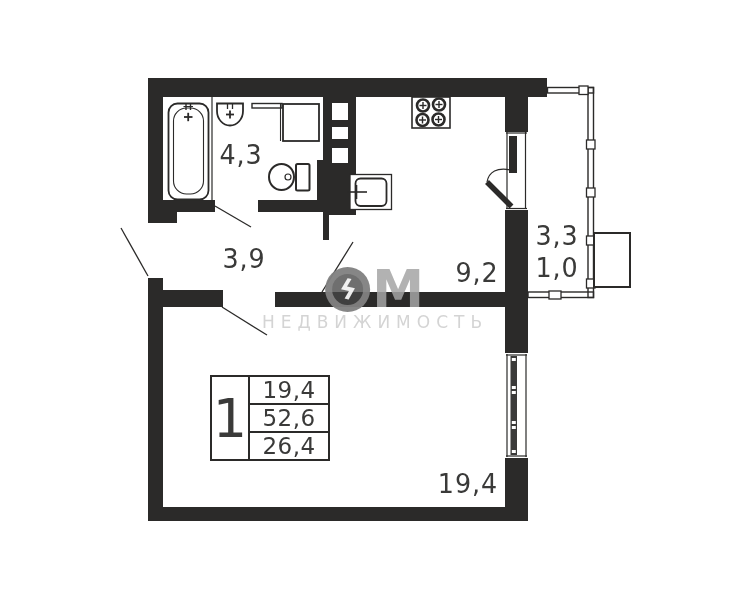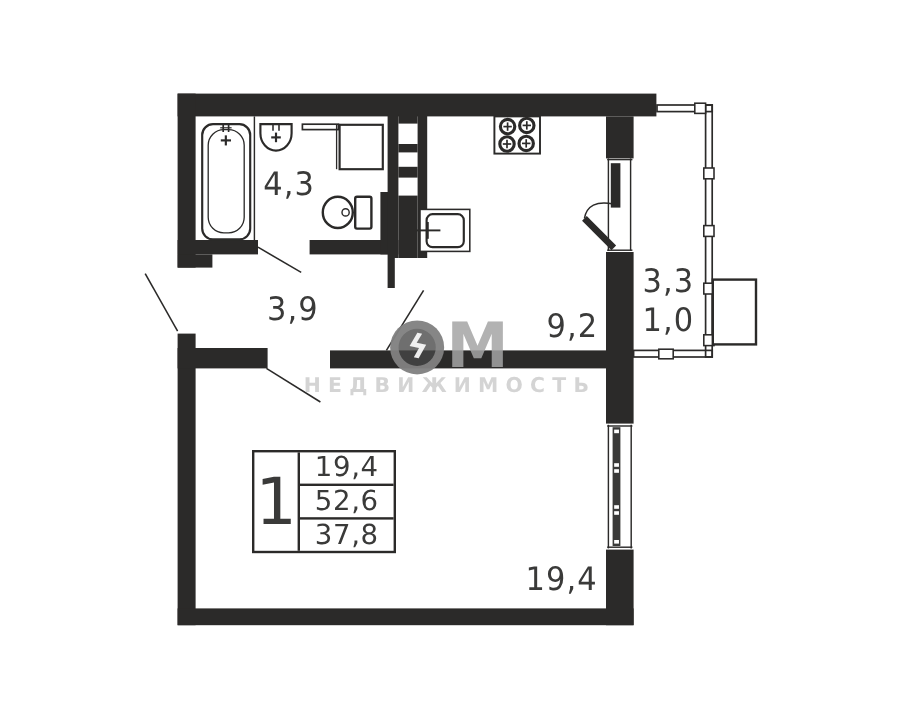--- a/index.html
+++ b/index.html
@@ -37,21 +37,21 @@
     width:45px;height:45px;border-radius:50%;box-sizing:border-box;
     border:7px solid rgba(140,140,140,.8);background:rgba(70,70,70,.78);
     display:flex;align-items:center;justify-content:center;margin:0 2px;
   }
   .wm-o .bolt{
     font-size:27px;font-weight:bold;color:rgba(255,255,255,.9);
     transform:rotate(12deg);letter-spacing:0;
   }
   .wm-sub{
     position:absolute;left:375px;top:322px;transform:translate(-50%,-50%);
-    font-size:17px;font-weight:bold;letter-spacing:6px;
+    font-size:17px;font-weight:normal;letter-spacing:6px;
     color:rgba(208,208,208,.92);z-index:2;white-space:nowrap;
   }
 </style>
 </head>
 <body>
 
 <div class="stage">
 
   <svg width="750" height="600" viewBox="0 0 750 600">
 
@@ -185,17 +185,17 @@
   <div class="area-label" style="left:477px;top:272px;">9,2</div>
   <div class="area-label" style="left:557px;top:235px;">3,3</div>
   <div class="area-label" style="left:557px;top:267px;">1,0</div>
   <div class="area-label" style="left:468px;top:483px;">19,4</div>
 
   <div class="info-table">
     <div class="cell-rooms">1</div>
     <div class="col-areas">
       <div class="row">19,4</div>
       <div class="row">52,6</div>
-      <div class="row">37,8</div>
+      <div class="row">26,4</div>
     </div>
   </div>
 
 </div>
 
 </body></html>

